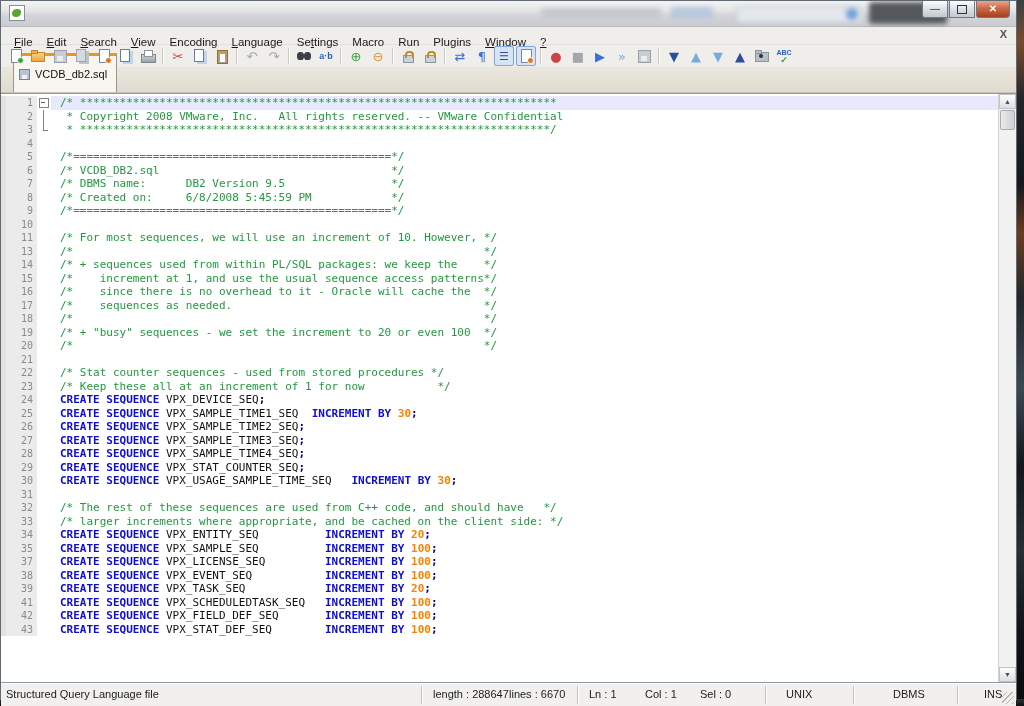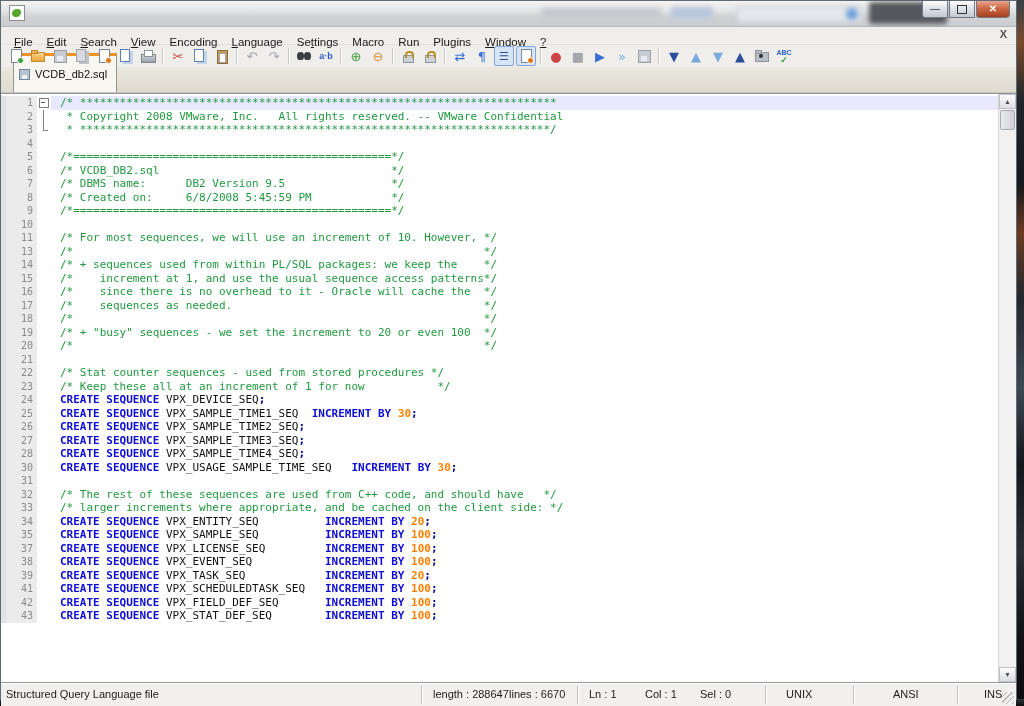--- a/index.html
+++ b/index.html
@@ -468,20 +468,26 @@
           <span class="txt"><span class="tk-k">CREATE SEQUENCE</span><span class="tk-i"> VPX_SAMPLE_TIME3_SEQ</span><span class="tk-o">;</span></span>
         </div>
         <div class="ln-row">
           <span class="bmk"></span>
           <span class="num">28</span>
           <span class="fold"></span>
           <span class="txt"><span class="tk-k">CREATE SEQUENCE</span><span class="tk-i"> VPX_SAMPLE_TIME4_SEQ</span><span class="tk-o">;</span></span>
         </div>
         <div class="ln-row">
           <span class="bmk"></span>
+          <span class="num">29</span>
+          <span class="fold"></span>
+          <span class="txt"><span class="tk-k">CREATE SEQUENCE</span><span class="tk-i"> VPX_STAT_COUNTER_SEQ</span><span class="tk-o">;</span></span>
+        </div>
+        <div class="ln-row">
+          <span class="bmk"></span>
           <span class="num">30</span>
           <span class="fold"></span>
           <span class="txt"><span class="tk-k">CREATE SEQUENCE</span><span class="tk-i"> VPX_USAGE_SAMPLE_TIME_SEQ   </span><span class="tk-k">INCREMENT BY</span><span class="tk-n"> 30</span><span class="tk-o">;</span></span>
         </div>
         <div class="ln-row">
           <span class="bmk"></span>
           <span class="num">31</span>
           <span class="fold"></span>
           <span class="txt"></span>
         </div>
@@ -554,21 +560,21 @@
   </div>
 
   <div class="statusbar">
     <span class="fld" style="left:5px">Structured Query Language file</span>
     <span class="fld" style="left:432px">length : 288647</span>
     <span class="fld" style="left:508px">lines : 6670</span>
     <span class="fld" style="left:588px">Ln : 1</span>
     <span class="fld" style="left:644px">Col : 1</span>
     <span class="fld" style="left:699px">Sel : 0</span>
     <span class="fld" style="left:785px">UNIX</span>
-    <span class="fld" style="left:892px">ANSI</span>
+    <span class="fld" style="left:892px">DBMS</span>
     <span class="fld" style="left:983px">INS</span>
     <div class="sdiv" style="left:420px"></div>
     <div class="sdiv" style="left:576px"></div>
     <div class="sdiv" style="left:764px"></div>
     <div class="sdiv" style="left:852px"></div>
     <div class="sdiv" style="left:956px"></div>
     <div class="grip"></div>
   </div>
 
 </div>

